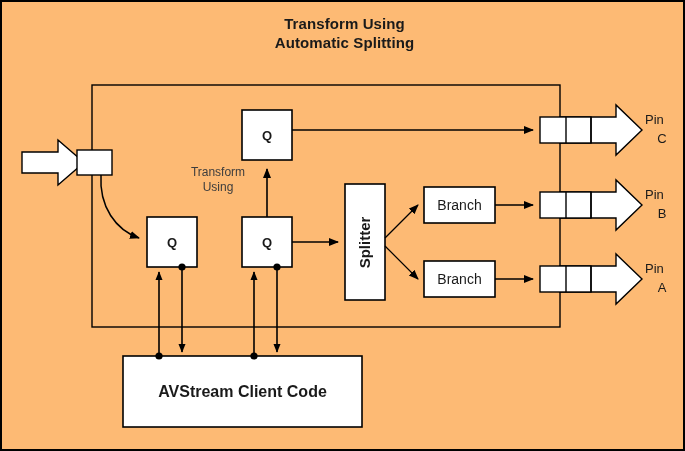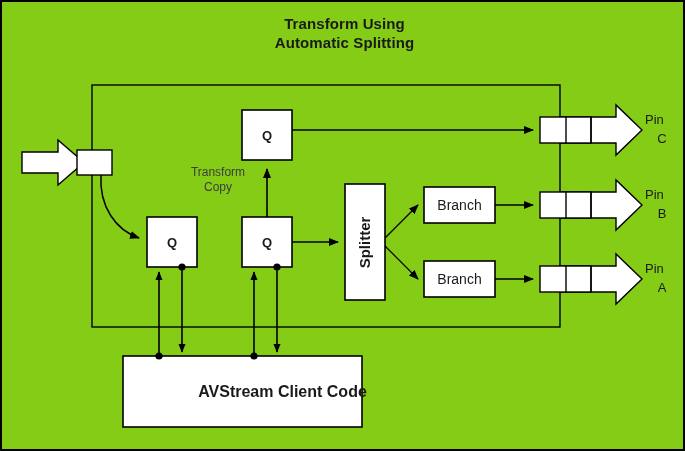--- a/index.html
+++ b/index.html
@@ -1,20 +1,20 @@
 <!DOCTYPE html>
 <html><head>
 <meta charset="utf-8">
 <style>
   html,body{margin:0;padding:0;background:#ffffff;}
   body{font-family:"Liberation Sans", sans-serif;}
   #page{
     position:relative;
     width:685px;height:451px;
-    background:#84cc16;
+    background:#fdba74;
     border:2px solid #000000;
     box-sizing:border-box;
     overflow:hidden;
   }
   #svgroot{position:absolute;left:0;top:0;width:685px;height:451px;}
   .ttl{
     position:absolute;
     left:0;top:12px;width:685px;
     text-align:center;
     font-size:15px;font-weight:bold;color:#1a1a1a;
@@ -24,21 +24,21 @@
   .ttl span{display:block;}
   .boxlabel{
     position:absolute;
     display:flex;align-items:center;justify-content:center;
     font-size:14px;color:#1a1a1a;
     text-align:center;
     pointer-events:none;
   }
   .qlabel{font-weight:bold;font-size:13px;}
   .branchlabel{font-size:14px;border-radius:12px;}
-  .avlabel{font-weight:bold;font-size:16px;padding-left:40px;}
+  .avlabel{font-weight:bold;font-size:16px;}
   .splitlabel{
     font-weight:bold;font-size:15px;
     transform:rotate(-90deg);
     white-space:nowrap;
   }
   .autocopy{
     position:absolute;
     left:180px;top:163px;width:72px;
     text-align:center;
     font-size:12px;color:#3d3d3d;
@@ -154,21 +154,21 @@
   </div>
 
   <div class="boxlabel branchlabel" style="left:422px;top:185px;width:71px;height:36px;">Branch</div>
 
   <div class="boxlabel branchlabel" style="left:422px;top:259px;width:71px;height:36px;">Branch</div>
 
   <div class="boxlabel avlabel" style="left:121px;top:354px;width:239px;height:71px;">AVStream Client Code</div>
 
   <div class="autocopy">
     <span>Transform</span>
-    <span>Copy</span>
+    <span>Using</span>
   </div>
 
   <div class="pinlabel" style="left:641px;top:108px;">
     <span class="pw">Pin</span>
     <span class="pl">C</span>
   </div>
 
   <div class="pinlabel" style="left:641px;top:183px;">
     <span class="pw">Pin</span>
     <span class="pl">B</span>

